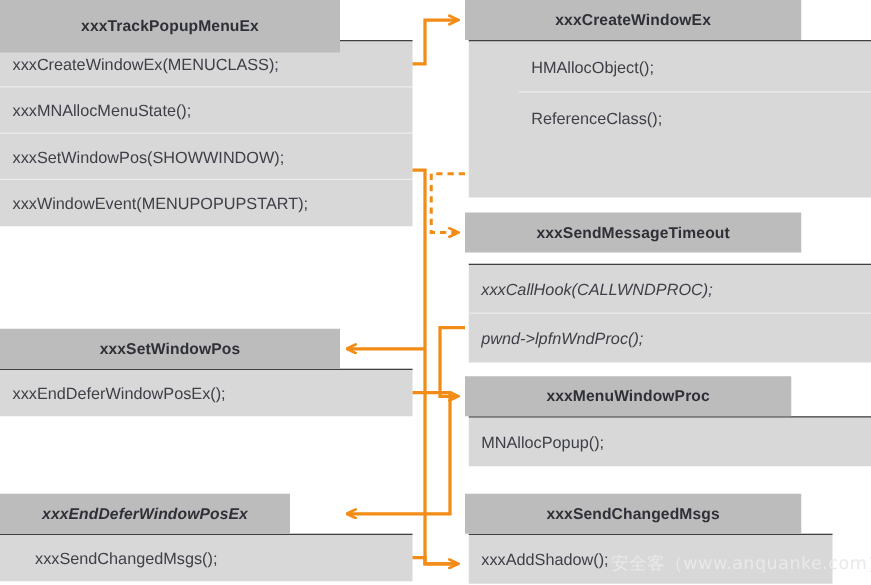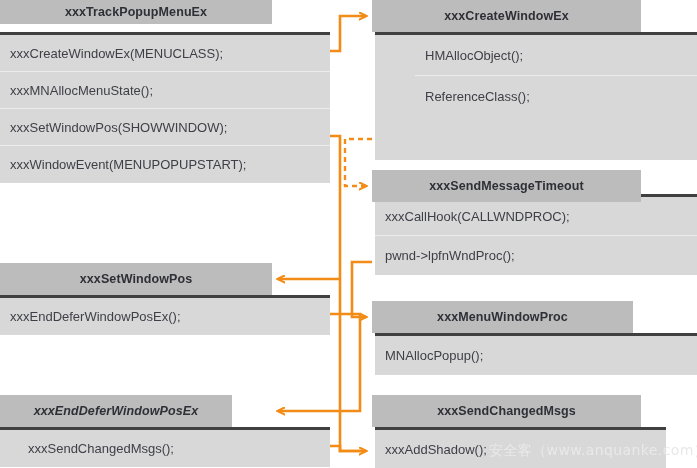--- a/index.html
+++ b/index.html
@@ -18,21 +18,21 @@
     color:#2f3037;
     font-weight:bold;
     font-size:12.5px;
     display:flex;align-items:center;justify-content:center;
     letter-spacing:.1px;
     white-space:nowrap;
   }
   .box .body{
     position:absolute;
     background:#d8d8d8;
-    border-top:3px solid #404040;
+    border-top:1px solid #404040;
   }
   .row{
     box-sizing:border-box;
     border-bottom:1px solid #ececec;
     display:flex;align-items:center;
     padding-left:10px;
     font-size:13px;
     color:#3e3f47;
     white-space:nowrap;
     letter-spacing:0px;
@@ -56,33 +56,33 @@
 
 <div class="canvas">
 
   <div class="box" style="left:0px;top:0px;width:330px;height:180px;">
     <div class="body" style="left:0px;top:32px;width:330px;height:148px;">
       <div class="row" style="height:37px;">xxxCreateWindowEx(MENUCLASS);</div>
       <div class="row" style="height:37px;">xxxMNAllocMenuState();</div>
       <div class="row" style="height:37px;">xxxSetWindowPos(SHOWWINDOW);</div>
       <div class="row" style="height:37px;">xxxWindowEvent(MENUPOPUPSTART);</div>
     </div>
-    <div class="hdr" style="width:272px;height:24px;">xxxTrackPopupMenuEx</div>
+    <div class="hdr" style="width:272px;height:42px;">xxxTrackPopupMenuEx</div>
   </div>
 
   <div class="box" style="left:372px;top:0px;width:325px;height:157px;">
     <div class="body" style="left:3px;top:32px;width:322px;height:125px;padding-left:40px;">
       <div class="row" style="height:41px;">HMAllocObject();</div>
       <div class="row" style="height:41px;">ReferenceClass();</div>
     </div>
     <div class="hdr" style="width:269px;height:32px;">xxxCreateWindowEx</div>
   </div>
 
   <div class="box" style="left:372px;top:170px;width:325px;height:110px;">
-    <div class="body" style="left:3px;top:24px;width:322px;height:78px;">
+    <div class="body" style="left:3px;top:41px;width:322px;height:78px;font-style:italic;">
       <div class="row" style="height:39px;">xxxCallHook(CALLWNDPROC);</div>
       <div class="row" style="height:39px;">pwnd-&gt;lpfnWndProc();</div>
     </div>
     <div class="hdr" style="width:269px;height:32px;">xxxSendMessageTimeout</div>
   </div>
 
   <div class="box" style="left:0px;top:263px;width:330px;height:69px;">
     <div class="body" style="left:0px;top:32px;width:330px;height:37px;">
       <div class="row" style="height:37px;">xxxEndDeferWindowPosEx();</div>
     </div>

